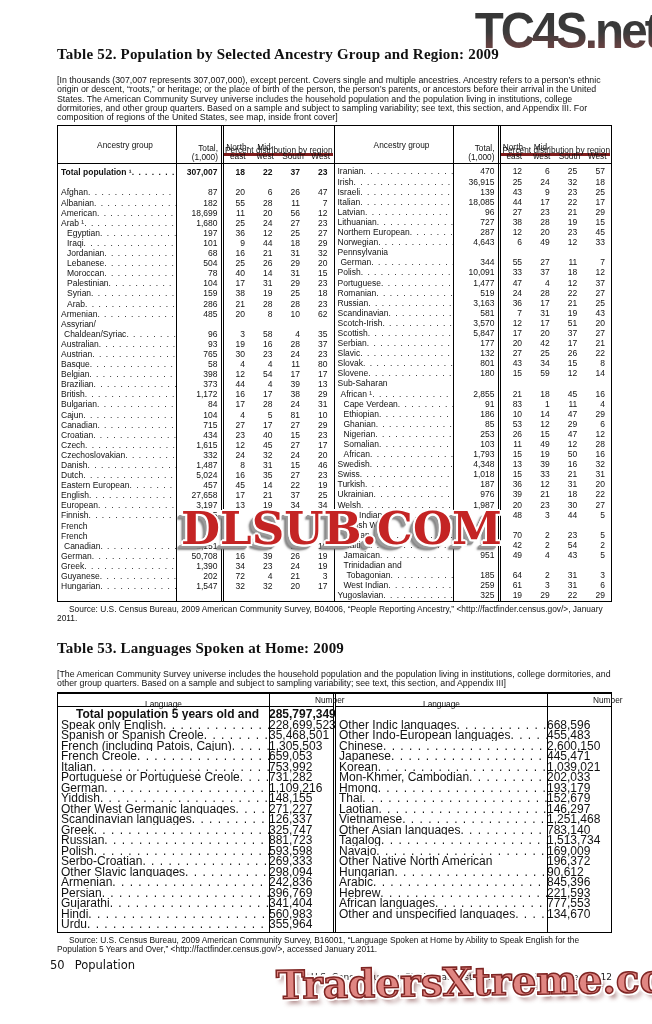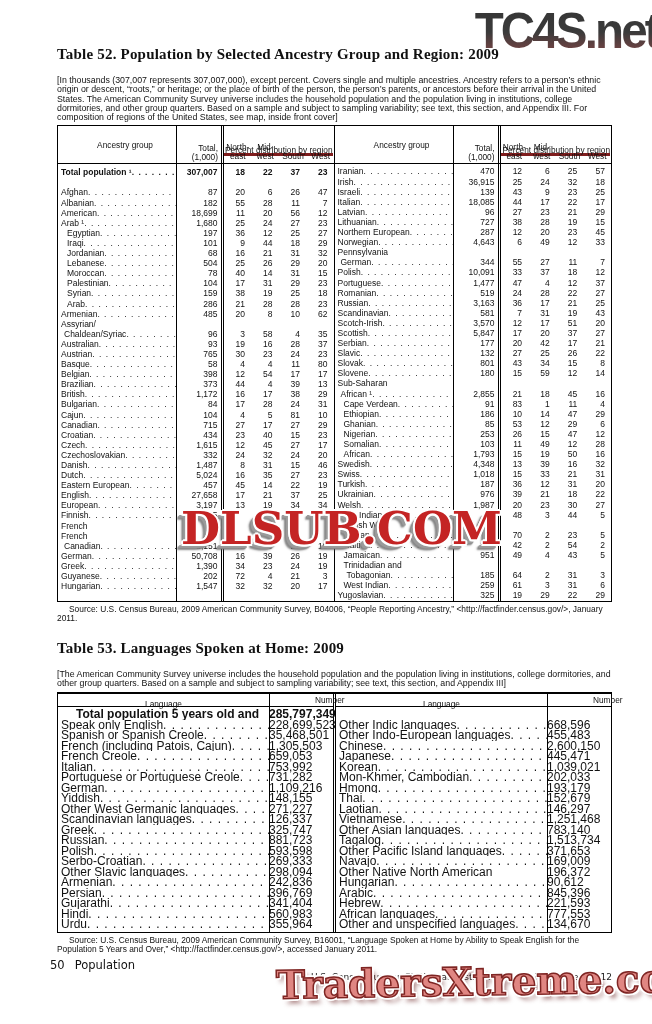--- a/index.html
+++ b/index.html
@@ -1528,27 +1528,20 @@
           </div>
           <div class="t53row">
             <div class="c53-lbl">
               <span>Tagalog</span>
               <span class="lead"></span>
             </div>
             <div class="c53-n">1,513,734</div>
           </div>
           <div class="t53row">
             <div class="c53-lbl">
-              <span>Other Pacific Island languages</span>
-              <span class="lead"></span>
-            </div>
-            <div class="c53-n">371,653</div>
-          </div>
-          <div class="t53row">
-            <div class="c53-lbl">
               <span>Navajo</span>
               <span class="lead"></span>
             </div>
             <div class="c53-n">169,009</div>
           </div>
           <div class="t53row">
             <div class="c53-lbl">
               <span>Other Native North American languages</span>
               <span class="lead"></span>
             </div>

